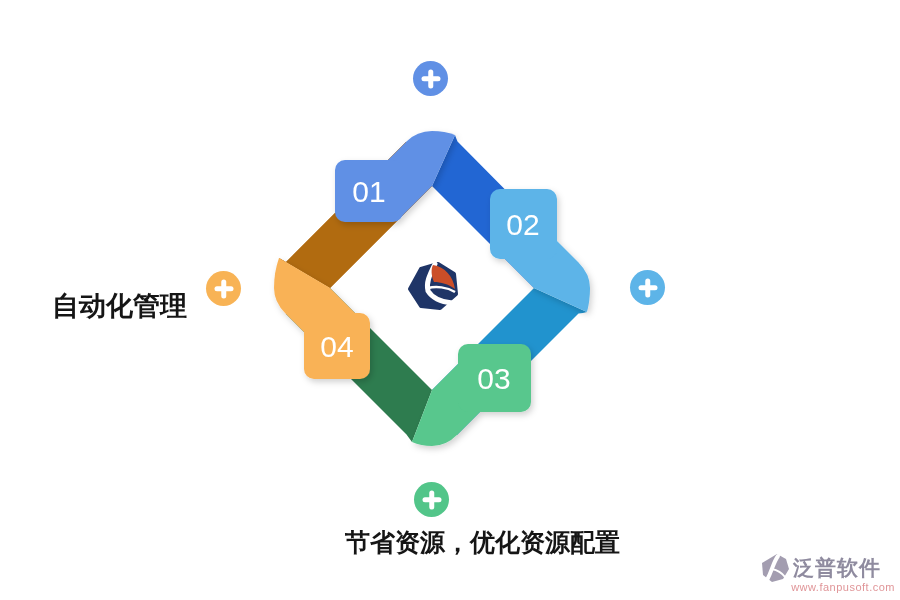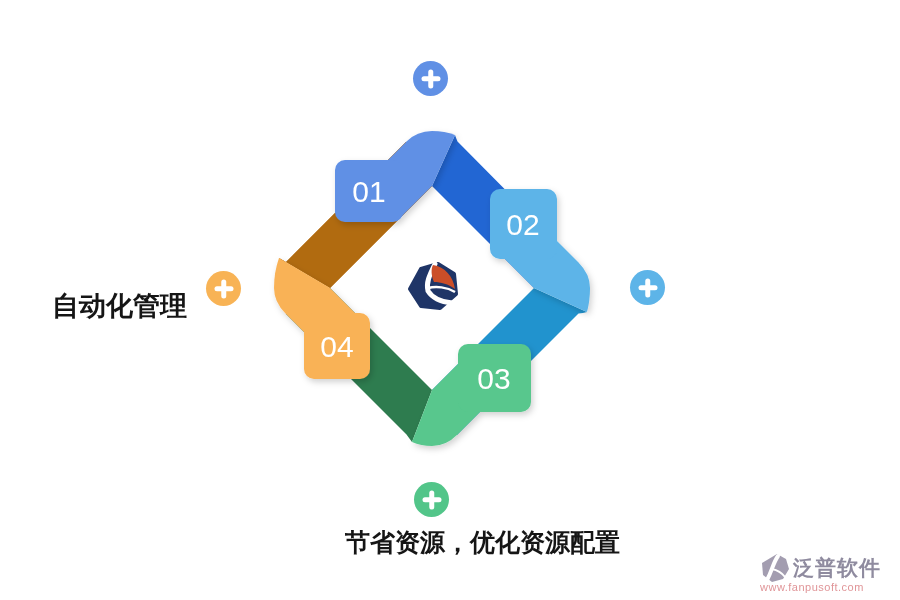--- a/index.html
+++ b/index.html
@@ -16,21 +16,21 @@
       transform:translate(-50%,-50%);background:#fff;border-radius:3px;}
   .plus::before{width:19px;height:5.5px;}
   .plus::after{width:5.5px;height:19px;}
   .plus-top{left:413px;top:61px;}
   .plus-right{left:630px;top:270px;}
   .plus-left{left:206px;top:271px;}
   .plus-bottom{left:414px;top:482px;}
   #watermark{position:absolute;left:760px;top:553px;width:135px;}
   #wm-row{display:flex;align-items:center;}
   #wm-brand{font-size:21px;font-weight:bold;letter-spacing:1px;}
-  #wm-url{font-size:11px;margin-top:-2px;text-align:left;letter-spacing:0.5px;}
+  #wm-url{font-size:11px;margin-top:-2px;text-align:right;letter-spacing:0.5px;}
 </style>
 </head>
 <body>
 
 <div id="stage">
 
   <svg id="cycle-svg" width="900" height="600" viewBox="0 0 900 600">
     <defs>
       <filter id="sh" x="-25%" y="-25%" width="150%" height="150%">
         <feDropShadow dx="2" dy="3" stdDeviation="3" flood-opacity="0.18"></feDropShadow>

